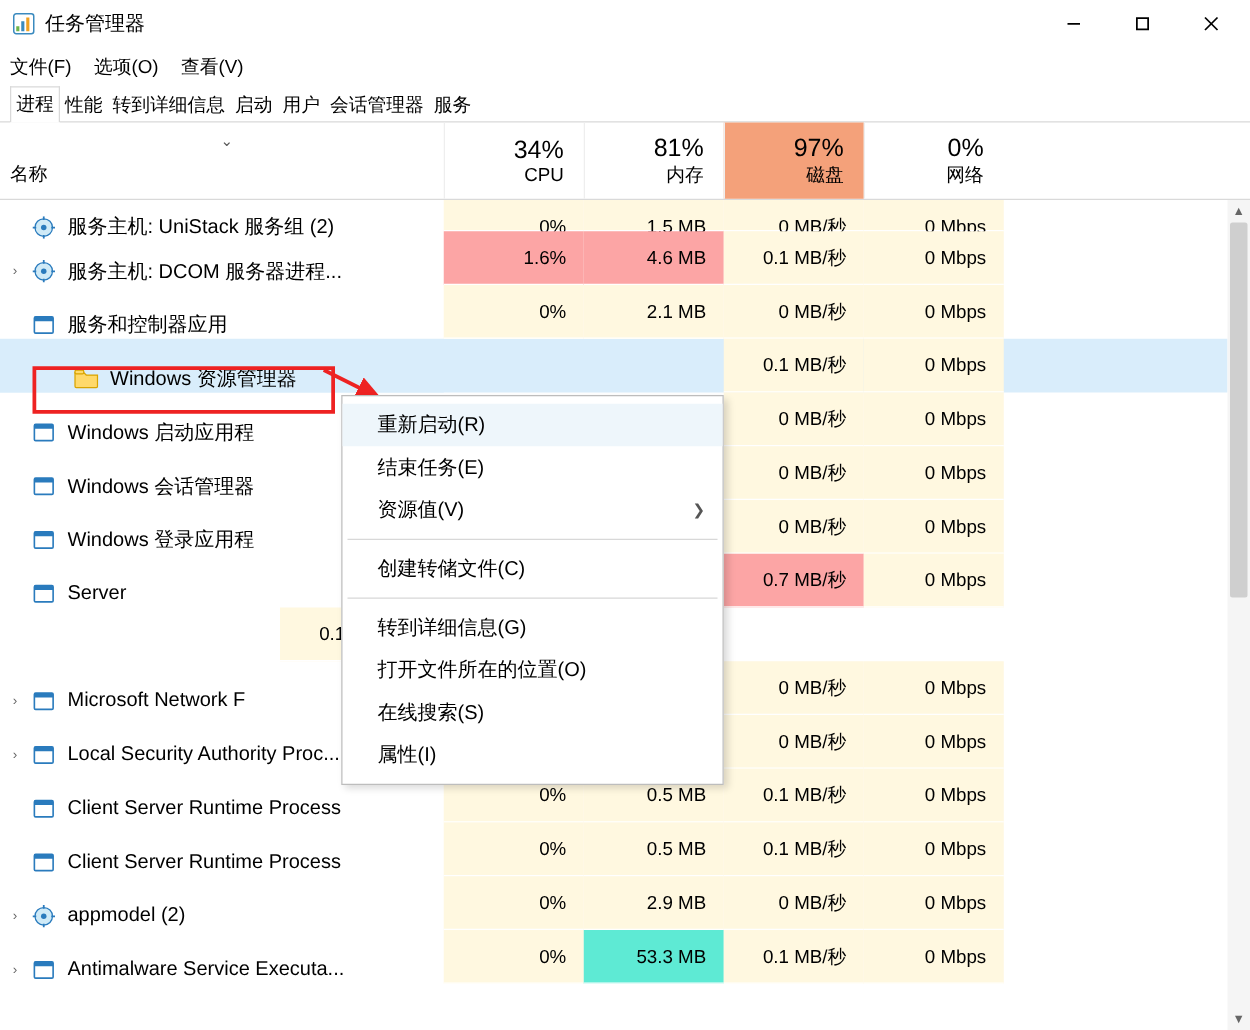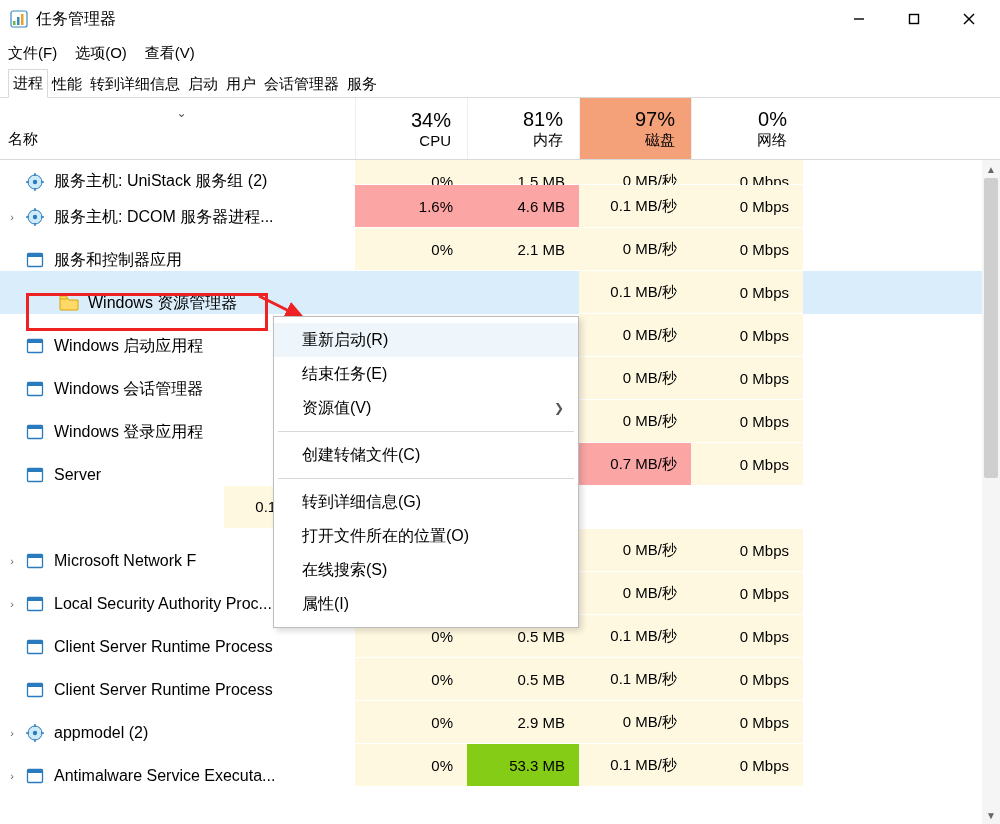--- a/index.html
+++ b/index.html
@@ -164,21 +164,21 @@
     display: flex;
     align-items: center;
     justify-content: flex-end;
     padding-right: 14px;
     font-size: 15px;
     background: #fff8e0;
     border-bottom: 1px solid #fff;
   }
   .row .cell.low  { background: #fff8e0; }
   .row .cell.mid  { background: #fca5a5; }
-  .row .cell.high { background: #84cc16; }
+  .row .cell.high { background: #5eead4; }
 
   .row.selected { background: #d9edfb; }
   .row.selected .name-cell { background: #d9edfb; padding-left: 34px; }
   .row.selected .cell { filter: none; }
 
   .row.partial-top .name-cell,
   .row.partial-top .cell { padding-top: 18px; height: 25px; }
   .row.partial-top { height: 25px; }
 
   

